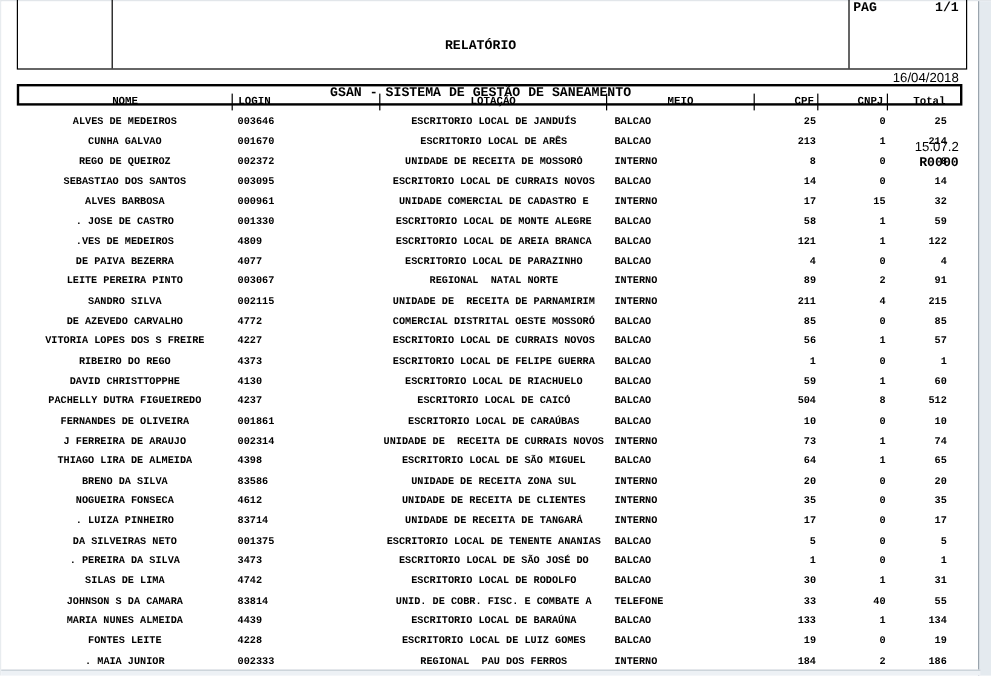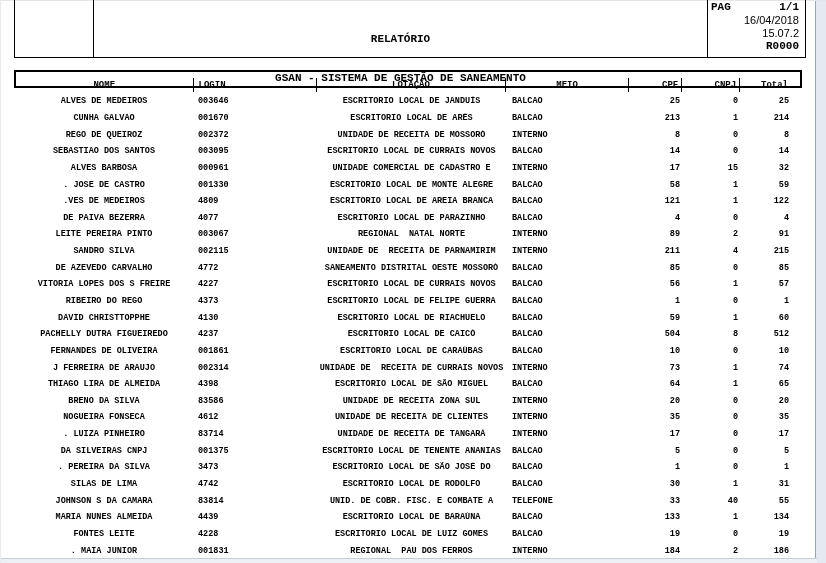--- a/index.html
+++ b/index.html
@@ -39,21 +39,21 @@
     font-size: 11px; font-weight: bold; line-height: 13px; letter-spacing: 0px;
     white-space: pre;
   }
   .meta-cell {
     position: absolute; left: 692px; top: 0; width: 100px; height: 100%;
     border-left: 1px solid #000; box-sizing: border-box;
     font-size: 11px; font-weight: bold; line-height: 13px;
   }
   .pag-row { display: flex; justify-content: space-between; padding: 1px 8px 0 3px; }
   .meta-line { text-align: right; padding-right: 8px; }
-  .sans { font-family: "Liberation Sans", sans-serif; font-weight: normal; }
+  .sans { font-family: "Liberation Sans", sans-serif; font-weight: normal; margin-top: 45px; }
   
   .thead {
     position: absolute; left: 13px; top: 69px; width: 788px; height: 18px;
     border: 2px solid #000; box-sizing: border-box;
     display: flex; font-size: 9px; font-weight: bold;
     align-items: center;
   }
   .thead .cell { border-right: 1px solid #000; height: 100%; display: flex; align-items: center; margin-top: 12px; }
   .thead .cell:last-child { border-right: none; }
   .tbody {
@@ -192,21 +192,21 @@
         <div class="cell c-login">002115</div>
         <div class="cell c-lotacao">UNIDADE DE  RECEITA DE PARNAMIRIM</div>
         <div class="cell c-meio">INTERNO</div>
         <div class="cell c-cpf">211</div>
         <div class="cell c-cnpj">4</div>
         <div class="cell c-total">215</div>
       </div>
       <div class="trow">
         <div class="cell c-nome">DE AZEVEDO CARVALHO</div>
         <div class="cell c-login">4772</div>
-        <div class="cell c-lotacao">SANEAMENTO DISTRITAL OESTE MOSSORÓ</div>
+        <div class="cell c-lotacao">COMERCIAL DISTRITAL OESTE MOSSORÓ</div>
         <div class="cell c-meio">BALCAO</div>
         <div class="cell c-cpf">85</div>
         <div class="cell c-cnpj">0</div>
         <div class="cell c-total">85</div>
       </div>
       <div class="trow">
         <div class="cell c-nome">VITORIA LOPES DOS S FREIRE</div>
         <div class="cell c-login">4227</div>
         <div class="cell c-lotacao">ESCRITORIO LOCAL DE CURRAIS NOVOS</div>
         <div class="cell c-meio">BALCAO</div>
@@ -289,21 +289,21 @@
       <div class="trow">
         <div class="cell c-nome">. LUIZA PINHEIRO</div>
         <div class="cell c-login">83714</div>
         <div class="cell c-lotacao">UNIDADE DE RECEITA DE TANGARÁ</div>
         <div class="cell c-meio">INTERNO</div>
         <div class="cell c-cpf">17</div>
         <div class="cell c-cnpj">0</div>
         <div class="cell c-total">17</div>
       </div>
       <div class="trow">
-        <div class="cell c-nome">DA SILVEIRAS CNPJ</div>
+        <div class="cell c-nome">DA SILVEIRAS NETO</div>
         <div class="cell c-login">001375</div>
         <div class="cell c-lotacao">ESCRITORIO LOCAL DE TENENTE ANANIAS</div>
         <div class="cell c-meio">BALCAO</div>
         <div class="cell c-cpf">5</div>
         <div class="cell c-cnpj">0</div>
         <div class="cell c-total">5</div>
       </div>
       <div class="trow">
         <div class="cell c-nome">. PEREIRA DA SILVA</div>
         <div class="cell c-login">3473</div>
@@ -344,21 +344,21 @@
         <div class="cell c-nome">FONTES LEITE</div>
         <div class="cell c-login">4228</div>
         <div class="cell c-lotacao">ESCRITORIO LOCAL DE LUIZ GOMES</div>
         <div class="cell c-meio">BALCAO</div>
         <div class="cell c-cpf">19</div>
         <div class="cell c-cnpj">0</div>
         <div class="cell c-total">19</div>
       </div>
       <div class="trow">
         <div class="cell c-nome">. MAIA JUNIOR</div>
-        <div class="cell c-login">001831</div>
+        <div class="cell c-login">002333</div>
         <div class="cell c-lotacao">REGIONAL  PAU DOS FERROS</div>
         <div class="cell c-meio">INTERNO</div>
         <div class="cell c-cpf">184</div>
         <div class="cell c-cnpj">2</div>
         <div class="cell c-total">186</div>
       </div>
     </div>
 
   <div class="frame-right"></div>
   <div class="frame-bottom"></div>

